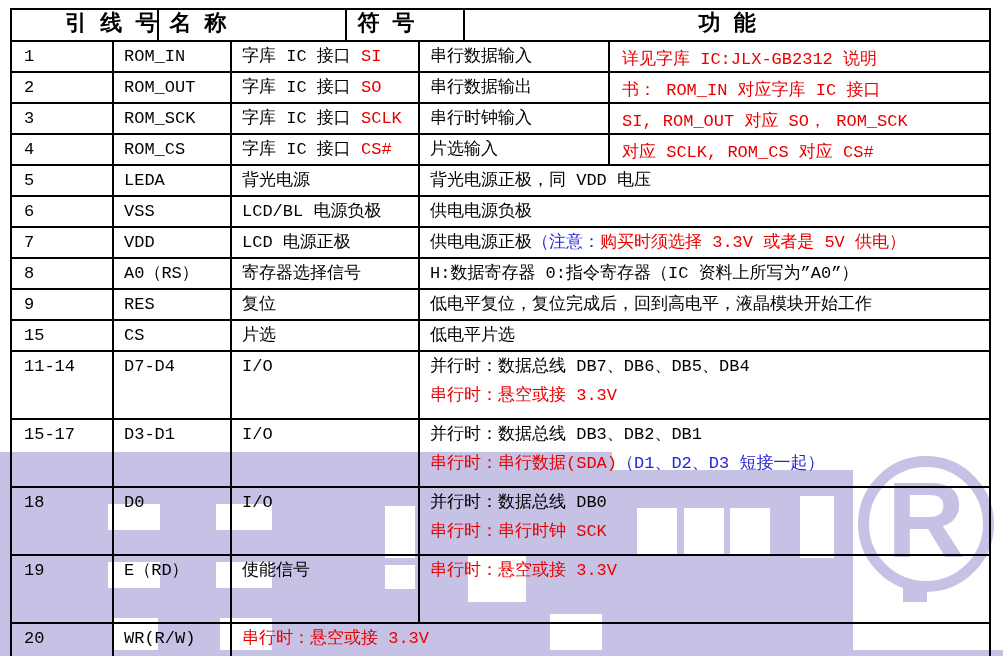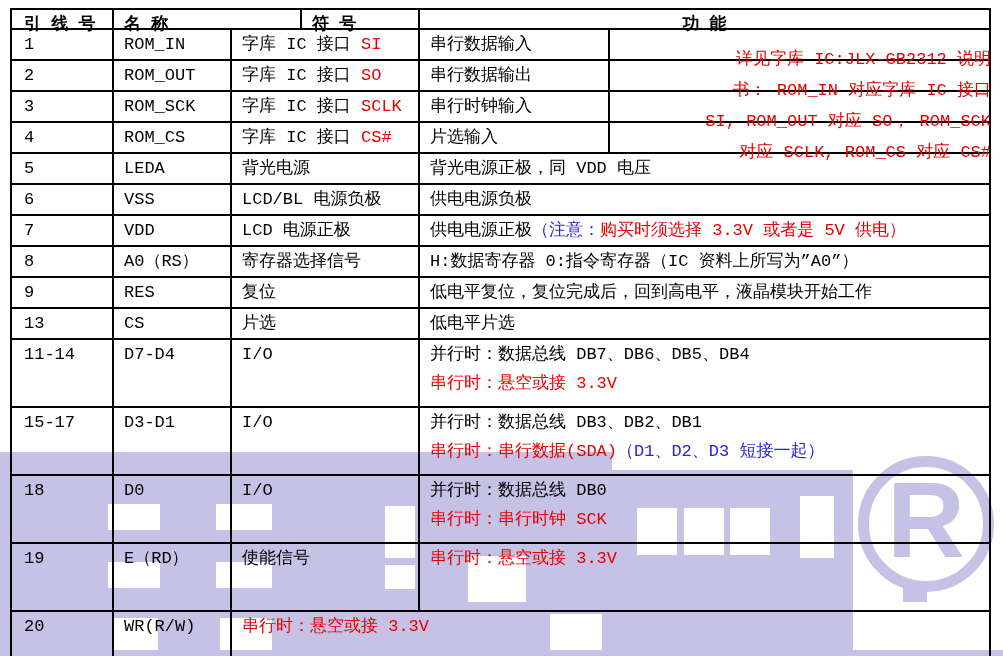--- a/index.html
+++ b/index.html
@@ -25,43 +25,43 @@
   .wm-rlogo span{
     font-family:"Liberation Sans","DejaVu Sans",sans-serif;
     font-weight:bold;font-size:108px;line-height:108px;color:var(--wm);
     transform:translateY(-4px);
   }
   
   .tbl{
     position:absolute;left:10px;top:8px;width:981px;z-index:1;
     border:2px solid var(--grid);box-sizing:border-box;background:transparent;
   }
-  .hrow{display:flex;height:20px;border-bottom:2px solid var(--grid);box-sizing:border-box;
-        font-weight:bold;font-size:17px;}
+  .hrow{display:flex;height:32px;border-bottom:2px solid var(--grid);box-sizing:border-box;
+        font-weight:bold;font-size:22px;padding-left:41px;}
   .hrow .cell{line-height:29px;}
   .row{display:flex;height:31px;border-bottom:2px solid var(--grid);box-sizing:border-box;}
   .row.tall{height:68px;}
   .row:last-child{border-bottom:none;}
   .cell{height:100%;box-sizing:border-box;line-height:29px;white-space:nowrap;overflow:visible;}
   .c-pin {flex:0 0 102px;border-right:2px solid var(--grid);padding-left:12px;}
   .c-sym {flex:0 0 118px;border-right:2px solid var(--grid);padding-left:10px;}
   .c-name{flex:0 0 188px;border-right:2px solid var(--grid);padding-left:10px;}
   .c-func{flex:1;padding-left:10px;}
   .c-func.rom{flex:0 0 190px;border-right:2px solid var(--grid);}
   .c-fill{flex:1;border:none;}
   .c-head-func{flex:1;text-align:center;padding-left:0;}
   .fline{line-height:29px;}
   .row.tall .fline{height:29px;}
   .seg-red{color:var(--red);}
   .seg-blue{color:var(--blue);}
   .note{
     position:absolute;left:600px;top:34px;width:379px;height:124px;
     padding-left:10px;box-sizing:border-box;color:var(--red);
   }
-  .note div{line-height:31px;white-space:nowrap;text-align:right;}
+  .note div{line-height:31px;white-space:nowrap;}
 </style>
 </head>
 <body>
 
 <div class="stage">
 
   <div class="wm-layer">
     <div class="wm-band" id="wm-band1" style="left:0;top:452px;width:612px;height:204px;"></div>
     <div class="wm-band" style="left:612px;top:470px;width:241px;height:186px;"></div>
     <div class="wm-band" style="left:853px;top:650px;width:150px;height:6px;"></div>
@@ -165,21 +165,21 @@
         </div>
         <div class="row">
           <div class="cell c-pin"><span>9</span></div>
           <div class="cell c-sym"><span>RES</span></div>
           <div class="cell c-name"><span>复位</span></div>
           <div class="cell c-func">
             <div class="fline"><span>低电平复位，复位完成后，回到高电平，液晶模块开始工作</span></div>
           </div>
         </div>
         <div class="row">
-          <div class="cell c-pin"><span>13</span></div>
+          <div class="cell c-pin"><span>15</span></div>
           <div class="cell c-sym"><span>CS</span></div>
           <div class="cell c-name"><span>片选</span></div>
           <div class="cell c-func">
             <div class="fline"><span>低电平片选</span></div>
           </div>
         </div>
         <div class="row tall">
           <div class="cell c-pin"><span>11-14</span></div>
           <div class="cell c-sym"><span>D7-D4</span></div>
           <div class="cell c-name"><span>I/O</span></div>

